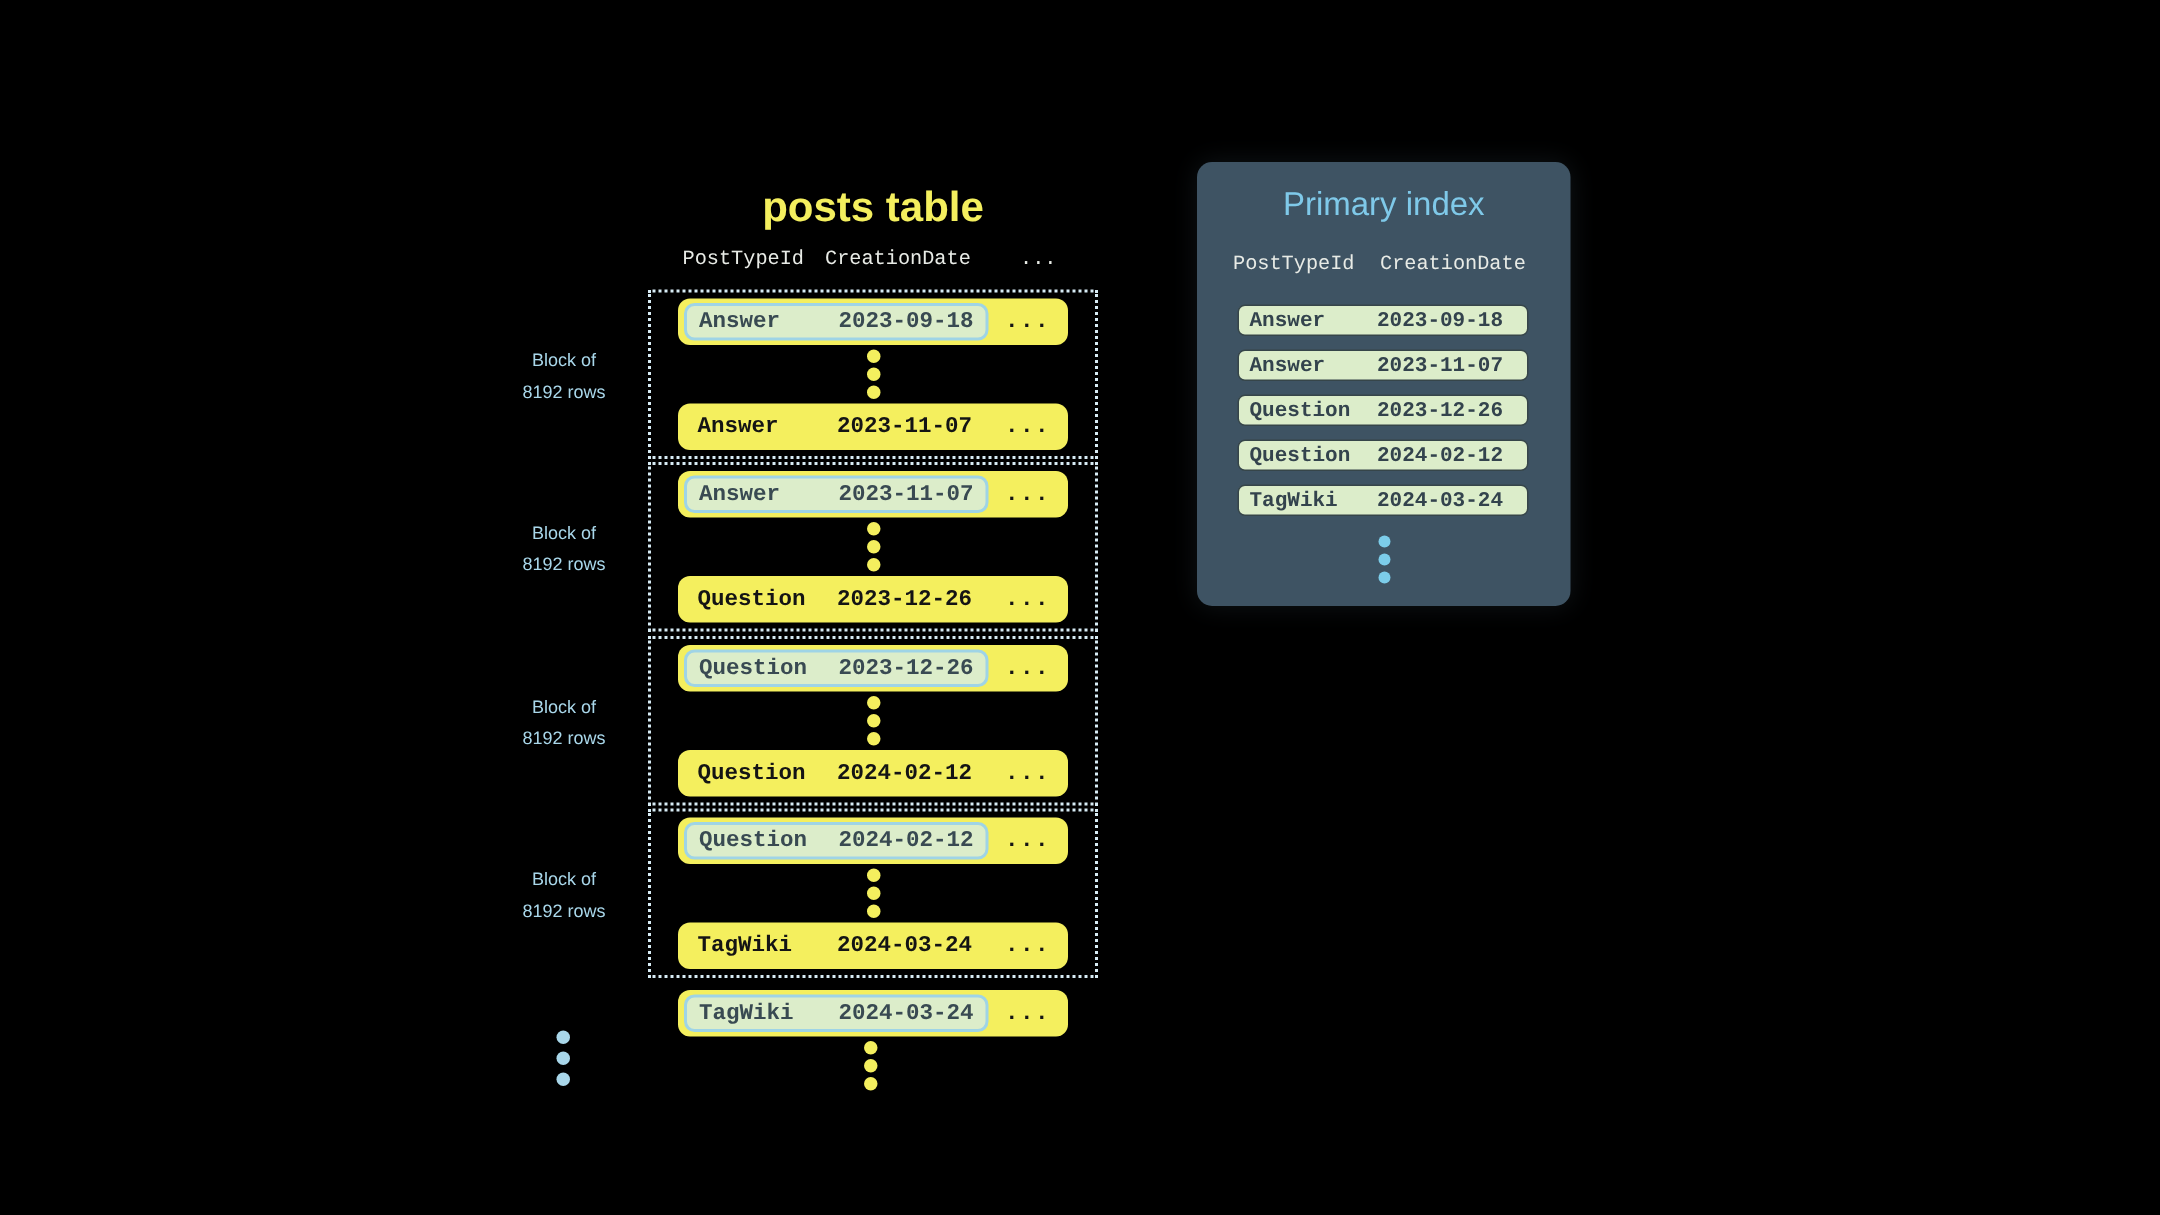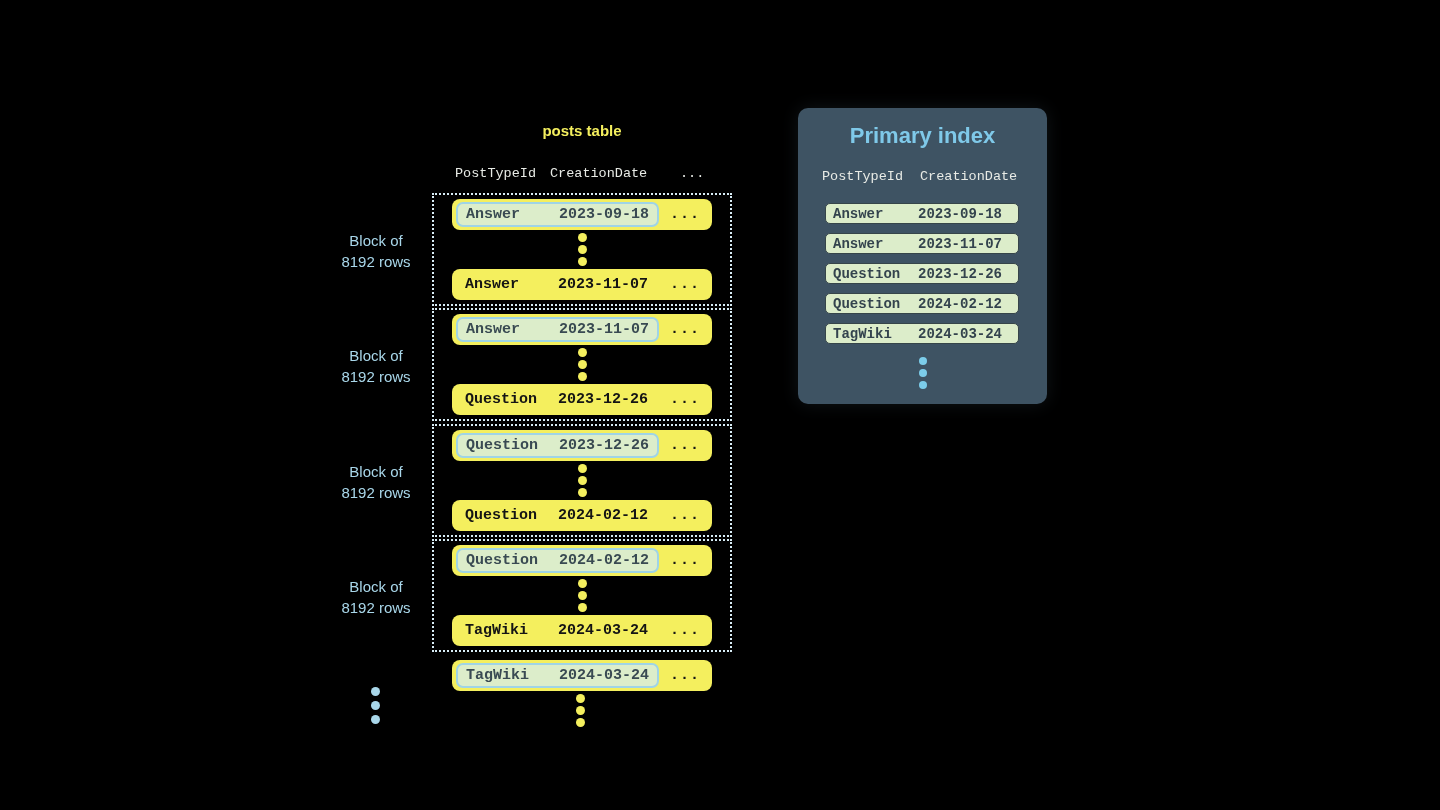--- a/index.html
+++ b/index.html
@@ -24,40 +24,40 @@
   #stage{
     position:relative;width:1440px;height:810px;background:var(--bg);
     overflow:hidden;
     font-family:"Liberation Sans", sans-serif;
   }
   .mono{font-family:Liberation Mono, monospace;}
 
   
   .posts-title{
     position:absolute;left:432px;top:122px;width:300px;
-    text-align:center;font-size:15px;font-weight:600;color:var(--row-yellow);
+    text-align:center;font-size:28px;font-weight:600;color:var(--row-yellow);
   }
   .posts-header{
     position:absolute;left:452px;top:166px;width:270px;height:18px;
     color:var(--header-text);font-size:13.5px;font-weight:500;
   }
   .posts-header .hc{position:absolute;top:0;white-space:pre;}
   .posts-header .hc1{left:3px;}
   .posts-header .hc2{left:98px;}
   .posts-header .hc3{left:228px;}
 
   .block{
     position:absolute;left:432px;width:300px;height:113px;
     border:2px dotted var(--dotted-border);
     padding:4px 18px;
     display:flex;flex-direction:column;justify-content:space-between;align-items:center;
   }
   .block-label{
     position:absolute;left:300px;width:152px;text-align:center;
-    color:var(--label-blue);font-size:15px;line-height:21px;font-weight:500;
+    color:var(--label-blue);font-size:12px;line-height:21px;font-weight:500;
   }
 
   .prow{
     width:260px;height:31px;background:var(--row-yellow);border-radius:8px;
     display:flex;align-items:center;
     padding:0 12px 0 13px;
     font-size:15px;font-weight:bold;color:var(--row-text);
   }
   .prow .ct{display:inline-block;width:93px;white-space:pre;}
   .prow .cd{display:inline-block;white-space:pre;}
@@ -80,21 +80,21 @@
   .vdots.abs{position:absolute;}
 
   
   .panel{
     position:absolute;left:798px;top:108px;width:249px;height:296px;
     background:var(--panel-bg);border-radius:10px;
     box-shadow:0 0 18px rgba(130,170,195,0.12);
   }
   .panel-title{
     margin-top:15px;text-align:center;
-    font-size:22px;font-weight:700;color:var(--panel-title);
+    font-size:22px;font-weight:400;color:var(--panel-title);
   }
   .panel-header{
     position:absolute;left:0;top:61px;width:100%;height:18px;
     color:var(--header-text);font-size:13.5px;font-weight:500;
   }
   .panel-header .hc{position:absolute;top:0;white-space:pre;}
   .panel-header .hc1{left:24px;}
   .panel-header .hc2{left:122px;}
   .idx-rows{
     position:absolute;left:27px;top:95px;width:194px;

